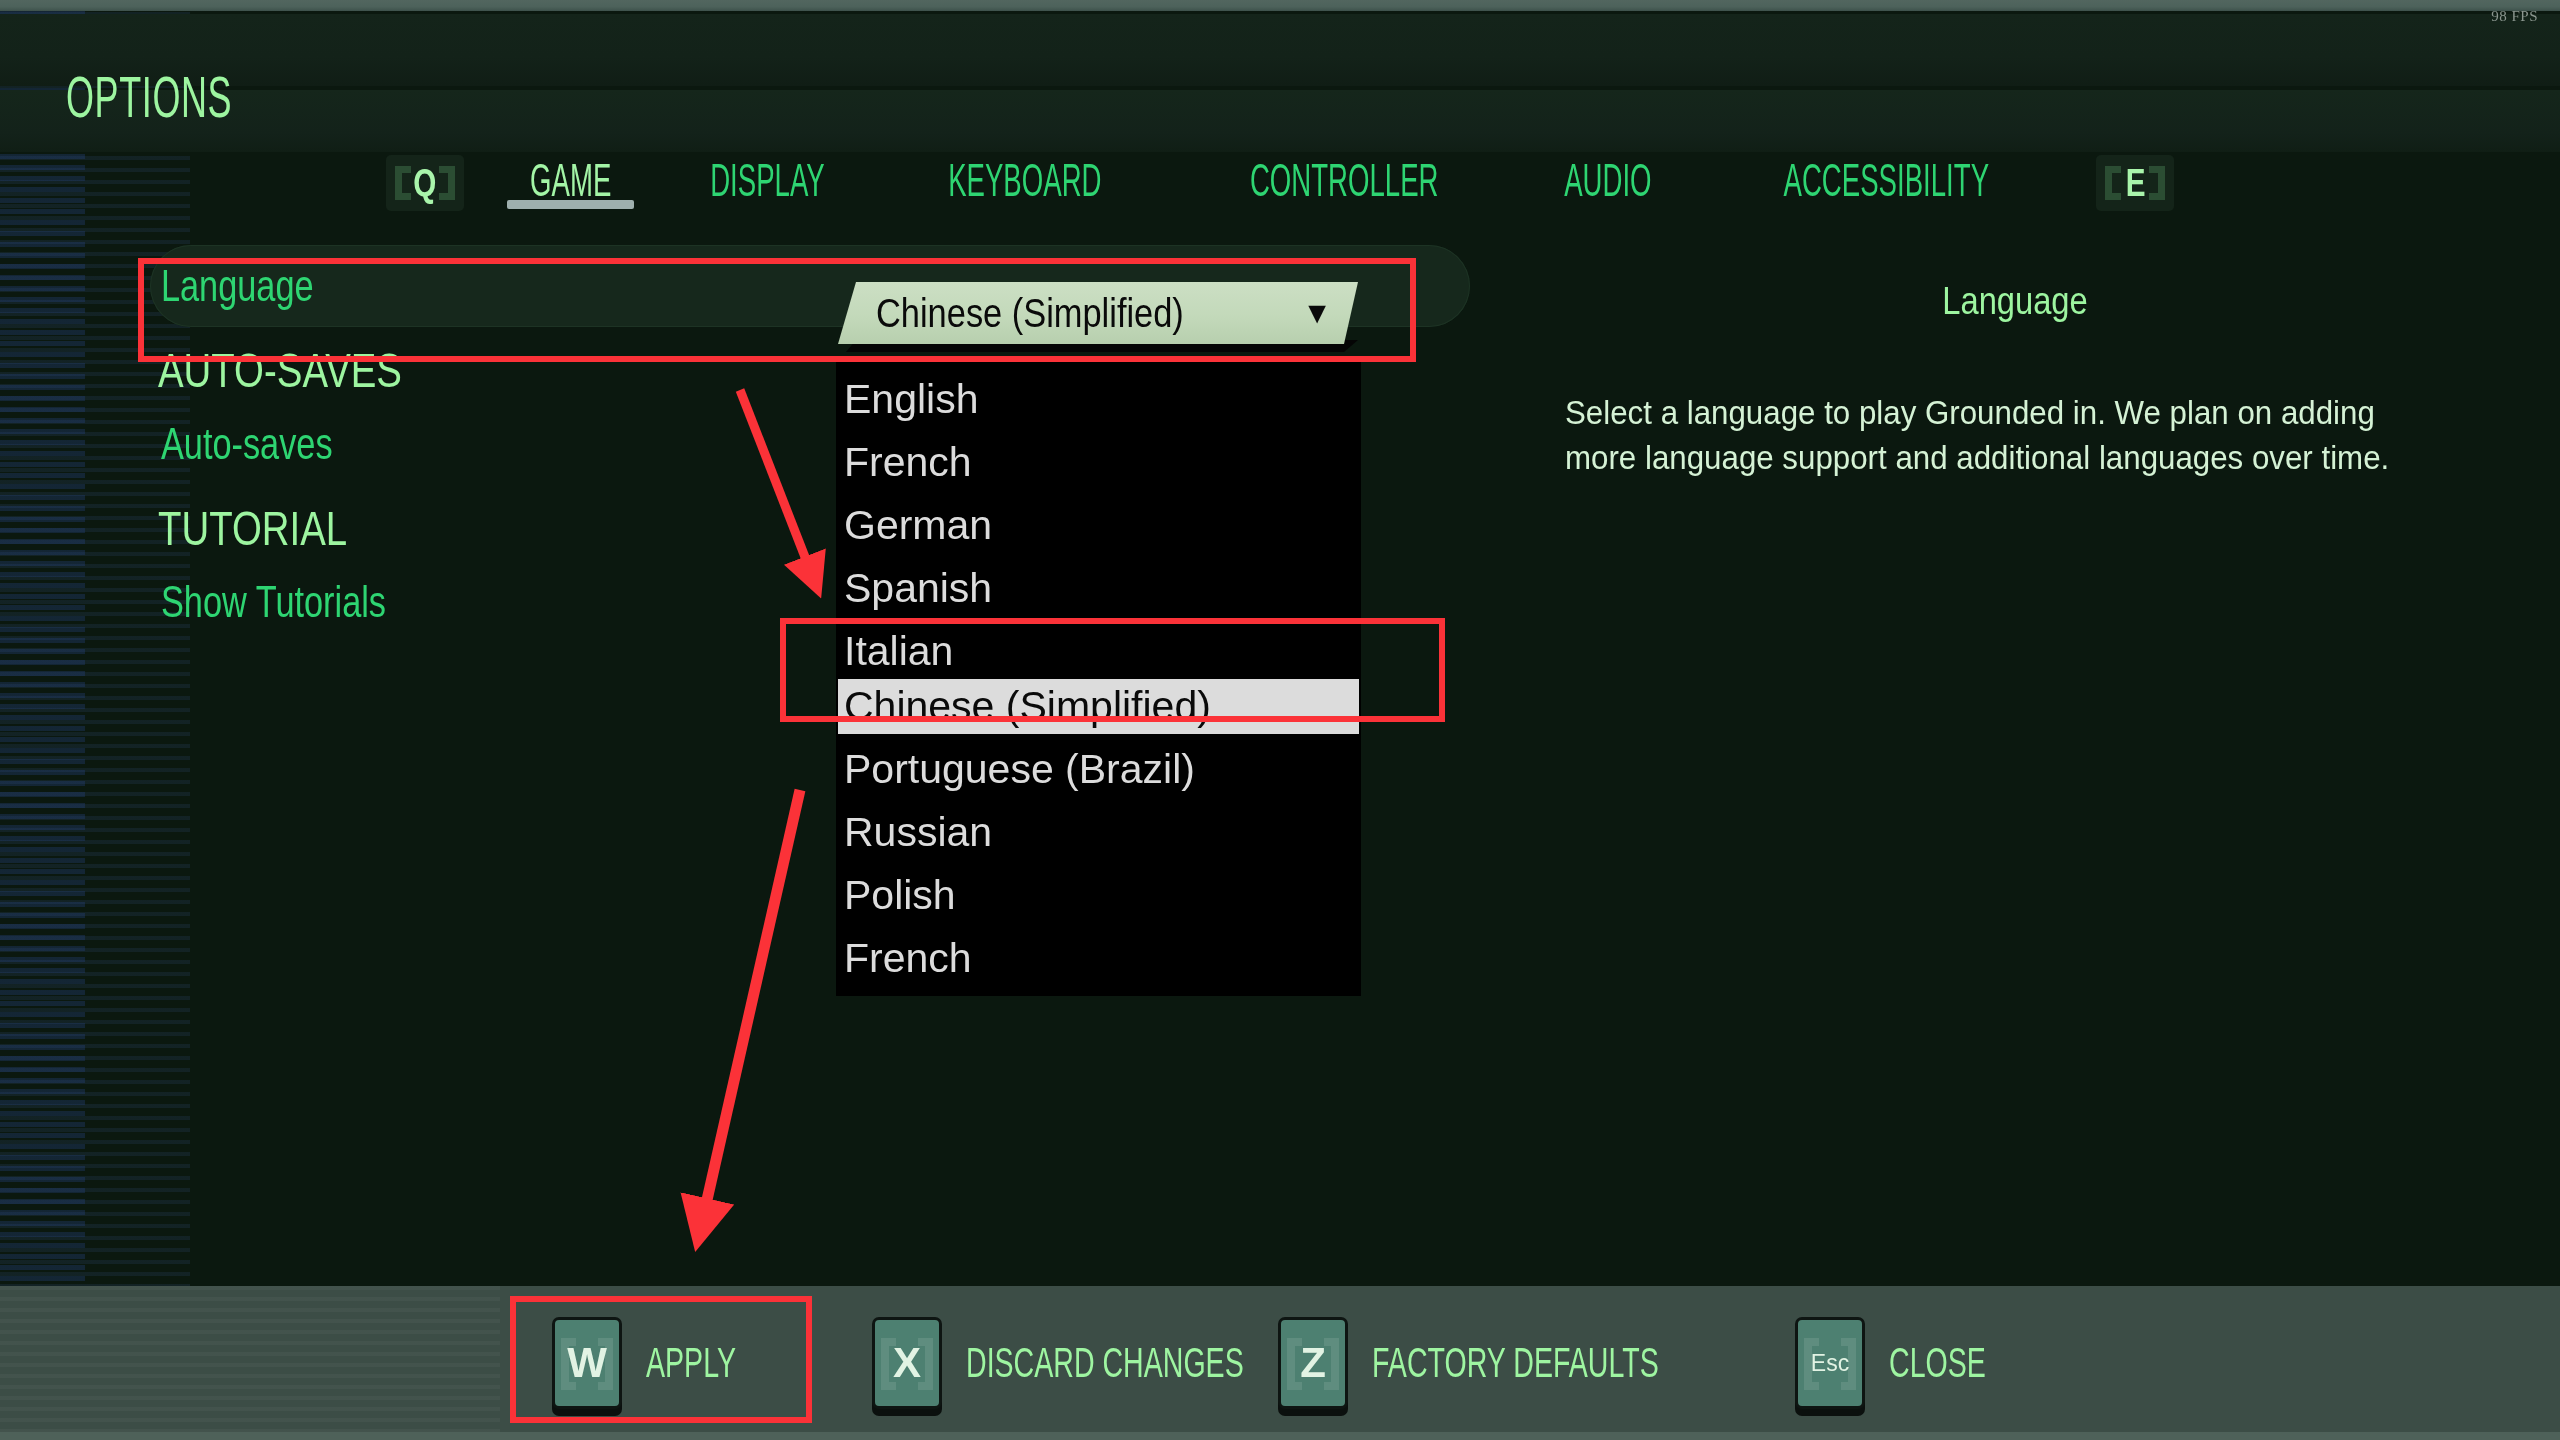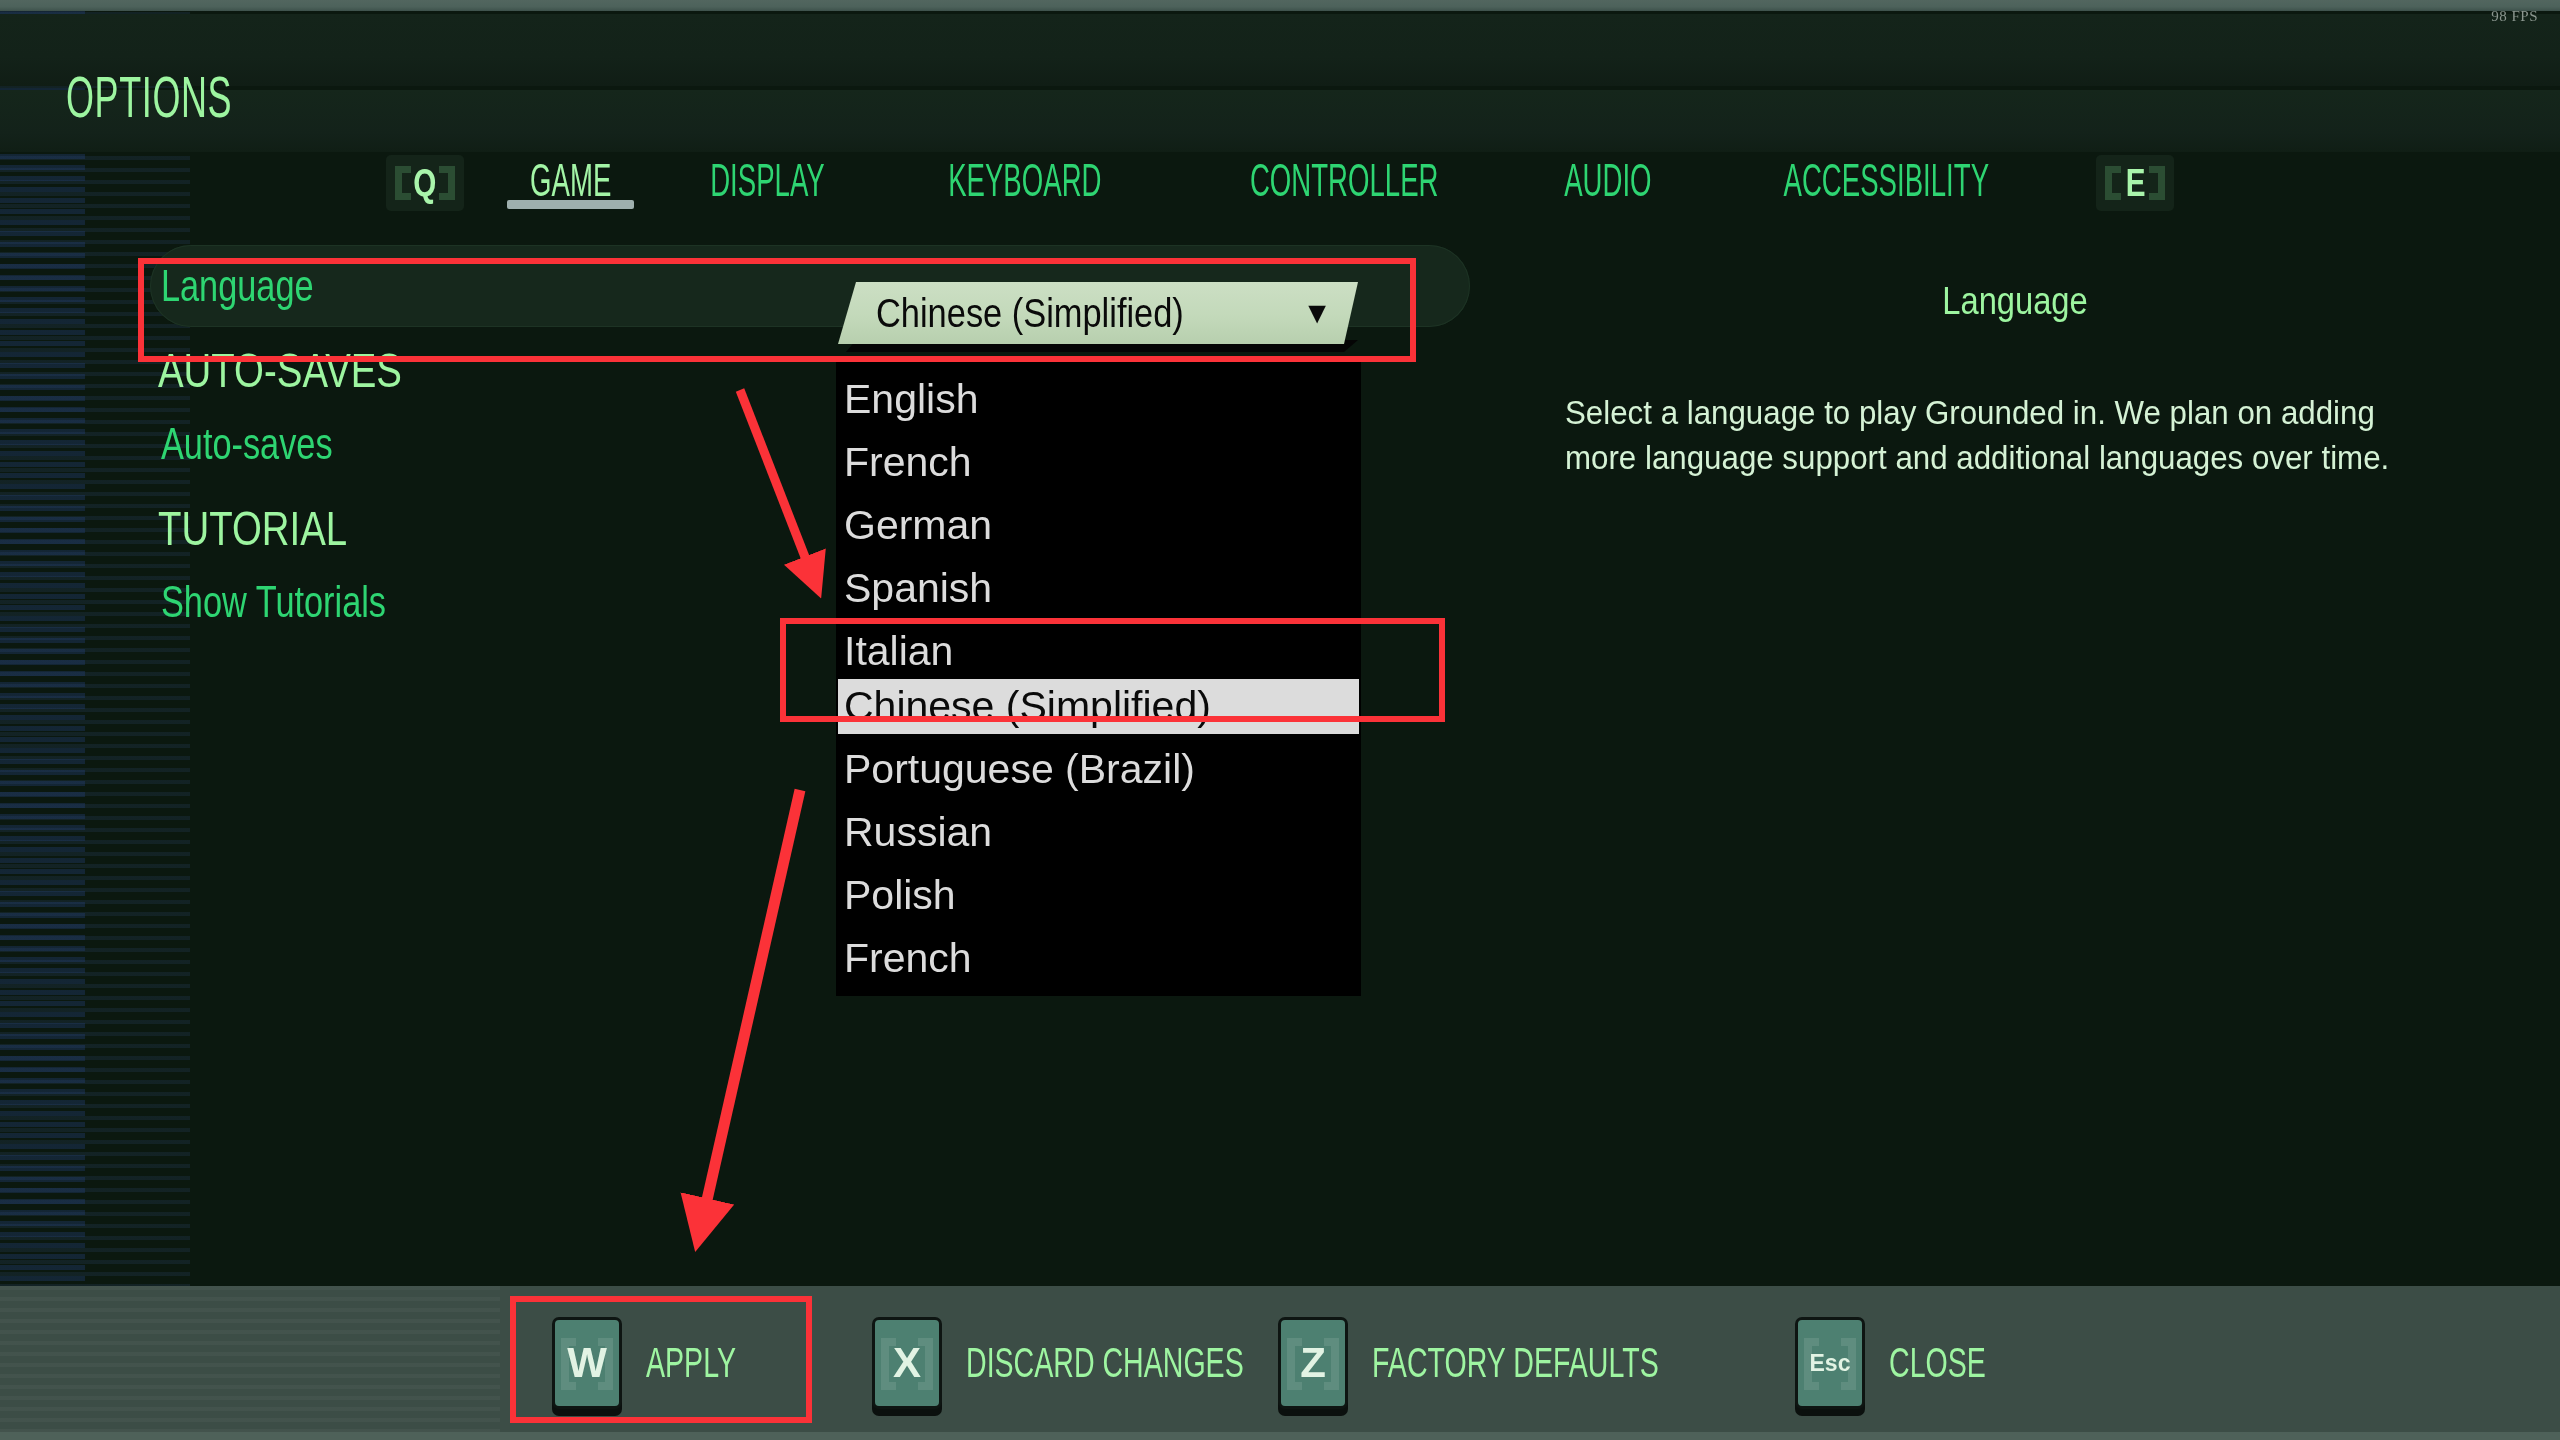--- a/index.html
+++ b/index.html
@@ -252,21 +252,21 @@
   .keybadge .br{
     position:absolute; width:15px; height:52px;
     border:8px solid rgba(255,255,255,0.10);
   }
   .keybadge .brL{ left:6px; top:18px; border-right:none; }
   .keybadge .brR{ right:6px; top:18px; border-left:none; }
   .keybadge .k{
     position:relative; z-index:2;
     color:#e2f3e4; font-size:42px; line-height:42px; font-weight:700;
   }
-  .keybadge .k.small{ font-size:23px; font-weight:700;text-align:center; }
+  .keybadge .k.small{ font-size:23px; font-weight:400;text-align:center; }
   .action .alabel{
     color:#9ef5a1; font-size:42px; line-height:44px;
     margin-left:24px;
     white-space:nowrap;
     transform:scaleX(0.68); transform-origin:left center;
   }
 
   
   .redbox{
     position:absolute; border:6px solid #fb3238; z-index:30;

